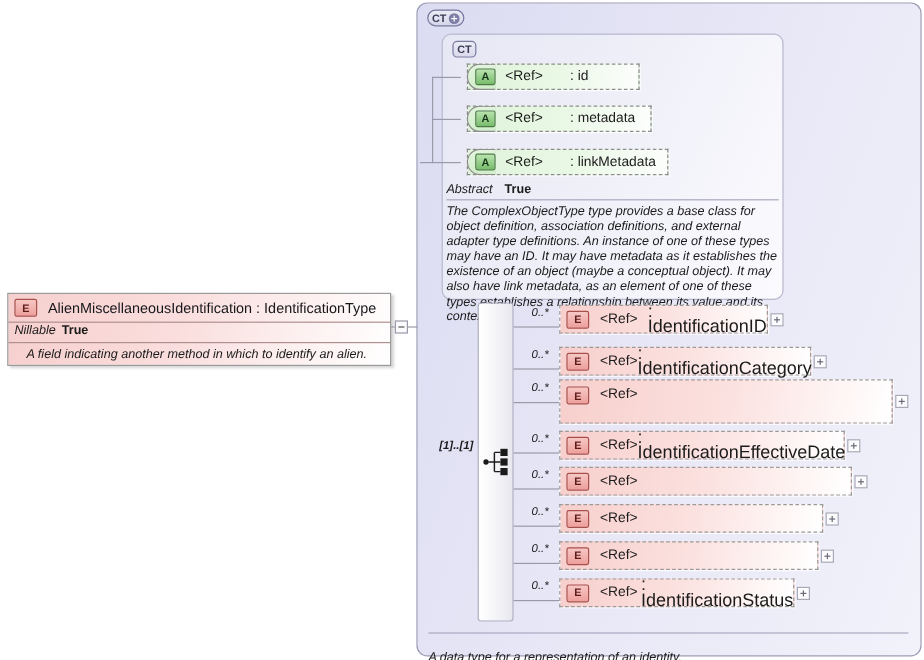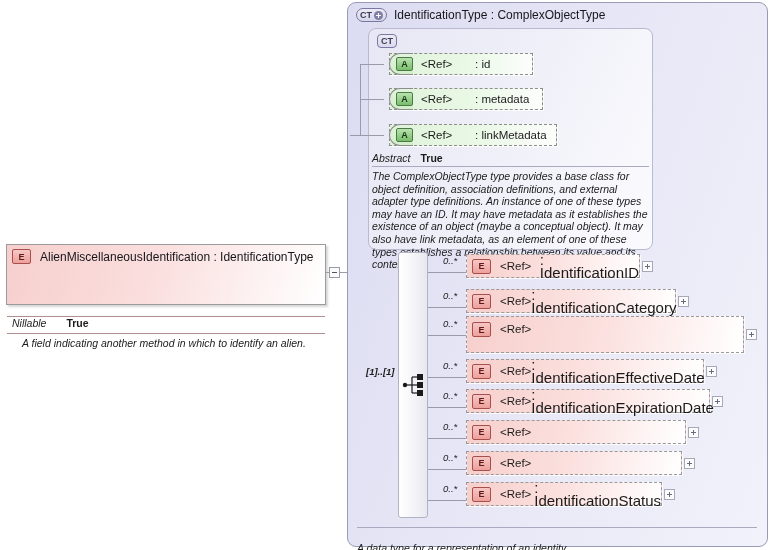--- a/index.html
+++ b/index.html
@@ -264,26 +264,25 @@
     box-sizing: border-box;
     flex: none;
   }
   .left-elem-title {
     font-size: 12px;
     color: #16161b;
   }
   .left-elem-prop {
     display: flex;
     align-items: baseline;
-    gap: 20px;
+    gap: 5px;
     border-top: 1px solid #b08f8f;
     border-bottom: 1px solid #b08f8f;
     height: 16px;
     padding-left: 5px;
-    margin-top: 48px;
   }
   .left-elem-prop .k {
     font-style: italic;
     font-size: 10.5px;
   }
   .left-elem-prop .v {
     font-size: 10.5px;
     font-weight: bold;
   }
   .left-elem-doc {
@@ -431,21 +430,20 @@
 <div class="link-line" style="left:326px; top:272px; width:4px;"></div>
 <div class="minus-box"></div>
 <div class="link-line" style="left:340px; top:272px; width:58px;"></div>
 
 <div class="ct-panel">
   <div class="ct-panel-title">
     <span class="badge-ct-plus">
       <span>CT</span>
       <span class="plus-circle"></span>
     </span>
-    <span class="title-text">IdentificationType : ComplexObjectType</span>
   </div>
 </div>
 
 <div class="base-panel">
   <div class="base-panel-title">
     <span class="badge-ct">CT</span>
   </div>
 </div>
 
 <div class="attr-tree">
@@ -529,21 +527,20 @@
   <span class="ref-text">&lt;Ref&gt;</span>
   <span class="name-text">: IdentificationEffectiveDate</span>
 </div>
 <div class="plus-box" style="left:706px; top:366px;"></div>
 
 <div class="occurs" style="left:443px; top:390px;">0..*</div>
 <div class="conn-h" style="left:428px; top:407px; width:40px;"></div>
 <div class="elem-row" style="left:466px; top:389px; width:244px; height:24px;">
   <span class="badge-e">E</span>
   <span class="ref-text">&lt;Ref&gt;</span>
-  <span class="name-text">: IdentificationExpirationDate</span>
 </div>
 <div class="plus-box" style="left:712px; top:396px;"></div>
 
 <div class="occurs" style="left:443px; top:421px;">0..*</div>
 <div class="conn-h" style="left:428px; top:438px; width:40px;"></div>
 <div class="elem-row" style="left:466px; top:420px; width:220px; height:24px;">
   <span class="badge-e">E</span>
   <span class="ref-text">&lt;Ref&gt;</span>
 </div>
 <div class="plus-box" style="left:688px; top:427px;"></div>

